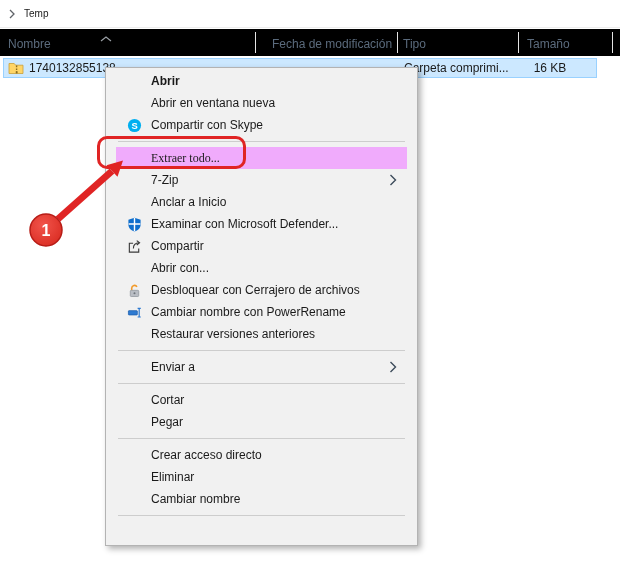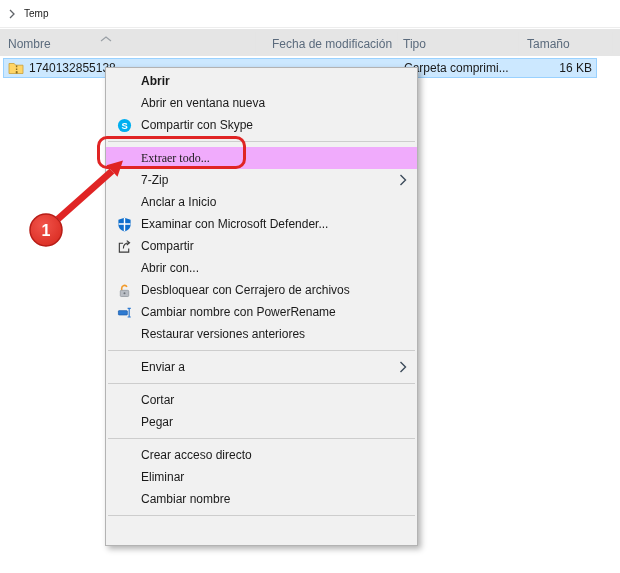--- a/index.html
+++ b/index.html
@@ -12,41 +12,41 @@
   
   .breadcrumb{
     position:absolute;left:0;top:0;width:620px;height:28px;
     display:flex;align-items:center;padding-left:9px;box-sizing:border-box;
     font-size:10px;color:#1a1a1a;border-bottom:1px solid #ededed;background:#fff;
   }
   .breadcrumb .chev{display:flex;align-items:center;margin-right:9px;}
   
   .headers{
     position:absolute;left:0;top:29px;width:620px;height:27px;
-    font-size:12px;color:#5b6b7d;background:#e5e5e5;
+    font-size:12px;color:#5b6b7d;background:#000000;
   }
   .hlabel{position:absolute;top:8px;white-space:nowrap;cursor:default;}
   .hdiv{position:absolute;top:3px;width:1px;height:21px;background:#e4e4e4;}
   .sortchev{position:absolute;left:100px;top:2px;}
   
   .filerow{
     position:absolute;left:3px;top:58px;width:594px;height:20px;
     background:#cce8ff;border:1px solid #99d1ff;box-sizing:border-box;
     font-size:12px;color:#1a1a1a;
   }
   .filerow .fico{position:absolute;left:4px;top:1px;width:16px;height:16px;}
   .filerow .fname{position:absolute;left:25px;top:2px;white-space:nowrap;}
   .filerow .ftype{position:absolute;left:400px;top:2px;white-space:nowrap;}
-  .filerow .fsize{position:absolute;right:4px;top:2px;width:70px;text-align:right;white-space:nowrap;}
+  .filerow .fsize{position:absolute;right:11px;top:2px;width:70px;text-align:center;white-space:nowrap;}
   
   .menu{
     position:absolute;left:105px;top:67px;width:313px;box-sizing:border-box;
     background:#f1f1f1;border:1px solid #b3b3b3;
     box-shadow:3px 3px 6px rgba(0,0,0,0.30);
-    padding:2px 0;z-index:10;
+    padding:2px 10px;z-index:10;
     font-size:12px;color:#1a1a1a;
     display:flex;flex-direction:column;
   }
   .mi{display:flex;align-items:center;height:22px;flex:none;padding:0 6px 0 10px;cursor:default;}
   .mi.hl{background:#f0abfc;font-family:Liberation Serif, serif;}
   .mi .ic{width:16px;height:16px;margin-right:9px;flex:none;display:flex;align-items:center;justify-content:center;}
   .mi .lbl{flex:1;white-space:nowrap;}
   .mi.bold .lbl{font-weight:bold;}
   .mi .chevslot{width:9px;height:13px;flex:none;margin-right:3px;display:flex;align-items:center;}
   .msep{height:1px;background:#cdcdcd;margin:5px 2px;flex:none;}

